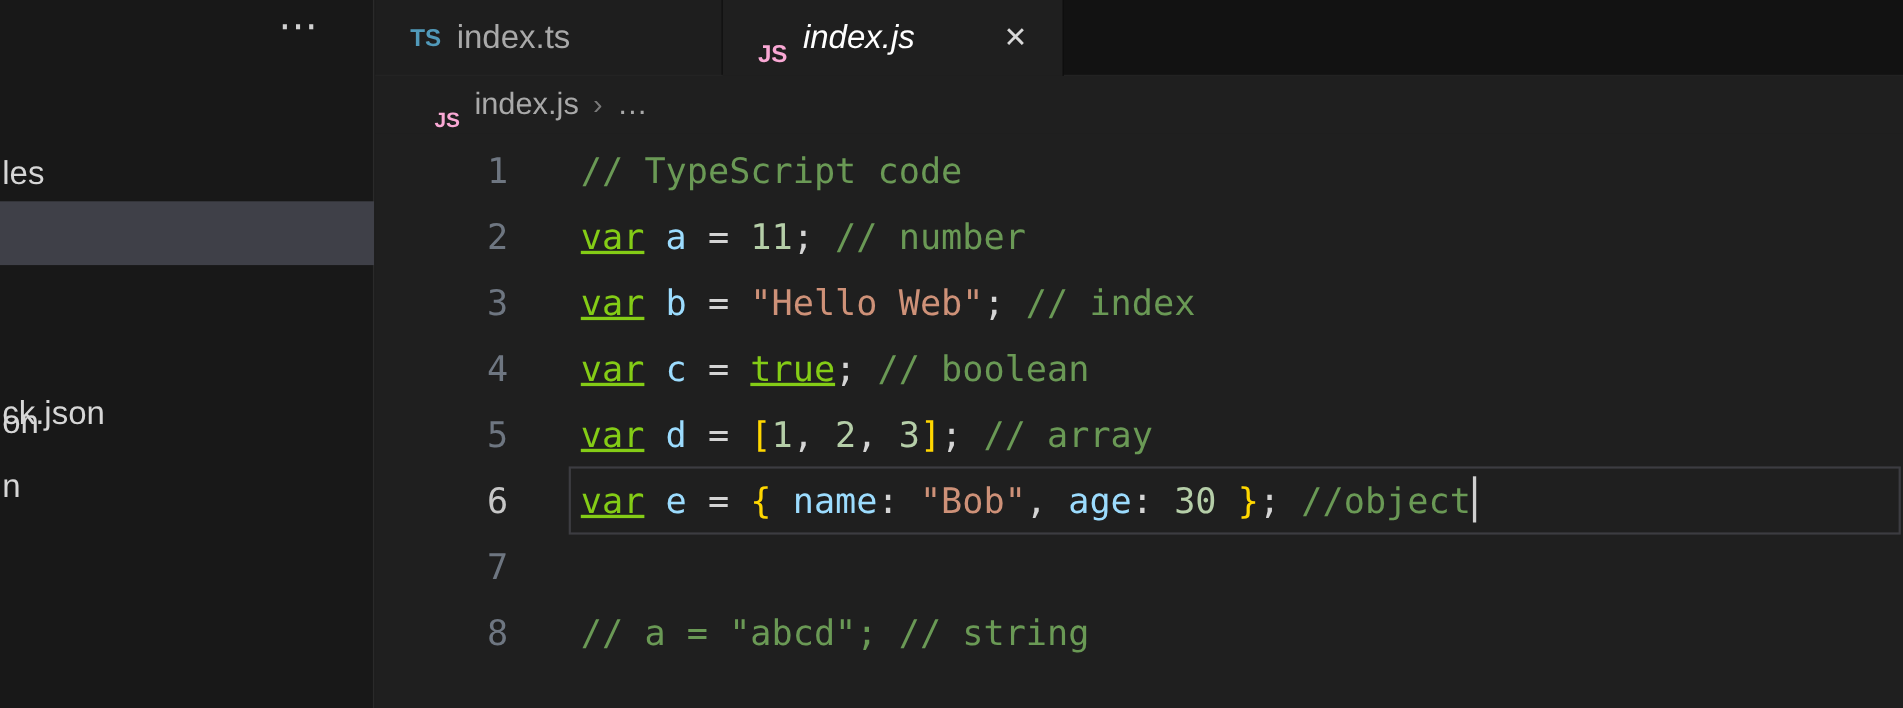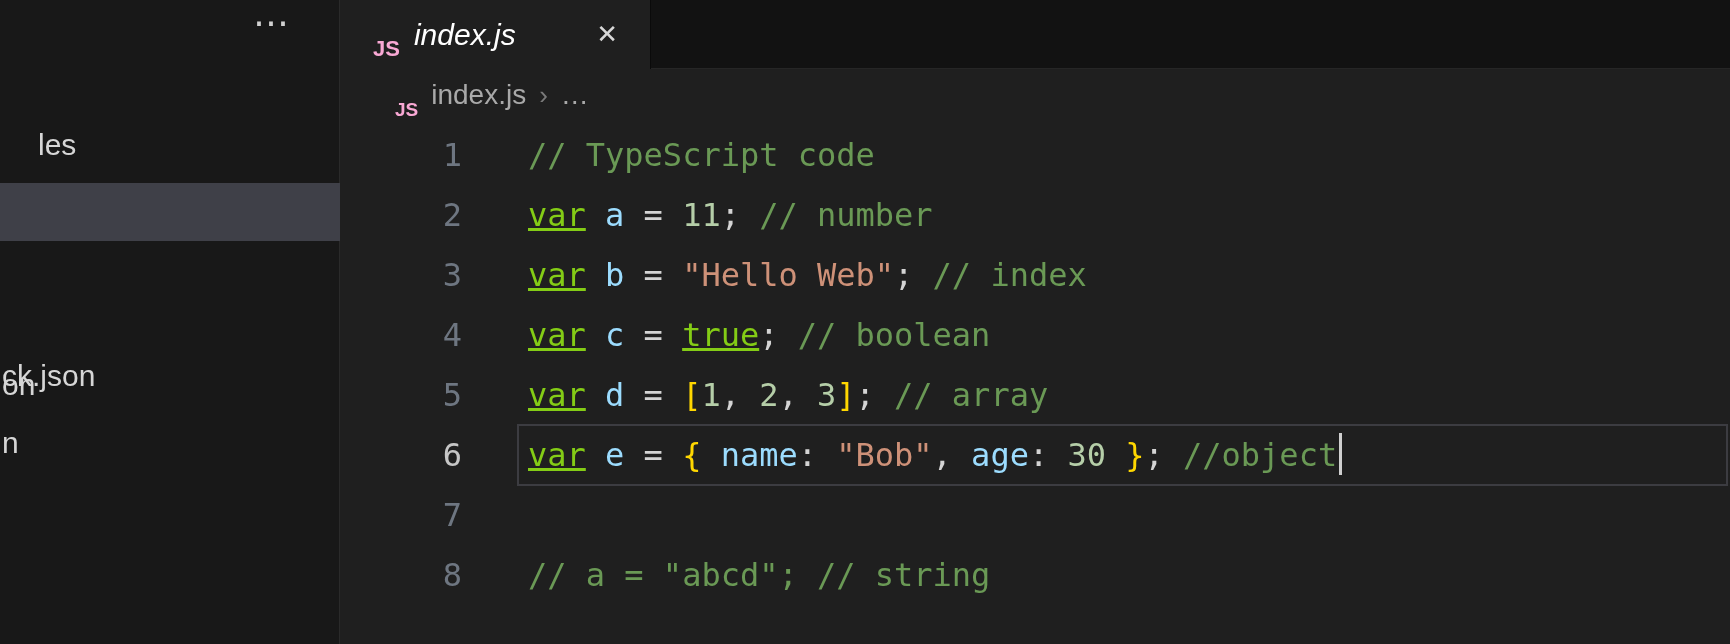--- a/index.html
+++ b/index.html
@@ -7,21 +7,21 @@
               font-family:"Liberation Sans", sans-serif; }
   .page { position:absolute; left:0; top:0; width:1730px; height:644px; background:#1f1f1f; }
 
   
   .sidebar { position:absolute; left:0; top:0; width:340px; height:644px;
              background:#181818; border-right:1px solid #2a2a2a;
              font-size:30px; color:#d6d6d6; }
   .more { position:absolute; left:253px; top:0; height:46px; line-height:46px;
           font-size:36px; color:#d0d0d0; letter-spacing:1px; cursor:pointer; }
   .side-item { position:absolute; left:2px; height:42px; line-height:42px; white-space:nowrap; }
-  .i0 { top:124px;margin-left:36px; } .i1 { top:309px;margin-top:46px; } .i2 { top:364px; } .i3 { top:422px; }
+  .i0 { top:137px; } .i1 { top:309px;margin-top:46px; } .i2 { top:364px; } .i3 { top:422px; }
   .side-selected { position:absolute; left:0; top:183px; width:340px; height:58px; background:#3f4048; }
 
   
   .main { position:absolute; left:341px; top:0; right:0; height:644px; background:#1f1f1f; }
 
   
   .tabs { position:absolute; left:0; top:0; right:0; height:69px; background:#121212; display:flex; }
   .tabs::after { content:""; position:absolute; left:0; right:0; bottom:0; height:1px; background:#262626; }
   .tab { display:flex; align-items:center; gap:14px; padding:0 32px; font-size:30px;
          height:69px; position:relative; cursor:pointer; }
@@ -71,20 +71,24 @@
     <div class="side-item i0">les</div>
     <div class="side-selected"></div>
     <div class="side-item i1">ck.json</div>
     <div class="side-item i2">on</div>
     <div class="side-item i3">n</div>
   </aside>
 
   <main class="main">
 
     <div class="tabs">
+      <div class="tab inactive">
+        <span class="ficon ts">TS</span>
+        <span class="tab-label">index.ts</span>
+      </div>
       <div class="tab active">
         <span class="ficon js">JS</span>
         <span class="tab-label">index.js</span>
         <span class="close">✕</span>
       </div>
     </div>
 
     <div class="breadcrumbs">
       <span class="ficon js small">JS</span>
       <span class="bc-item">index.js</span>

